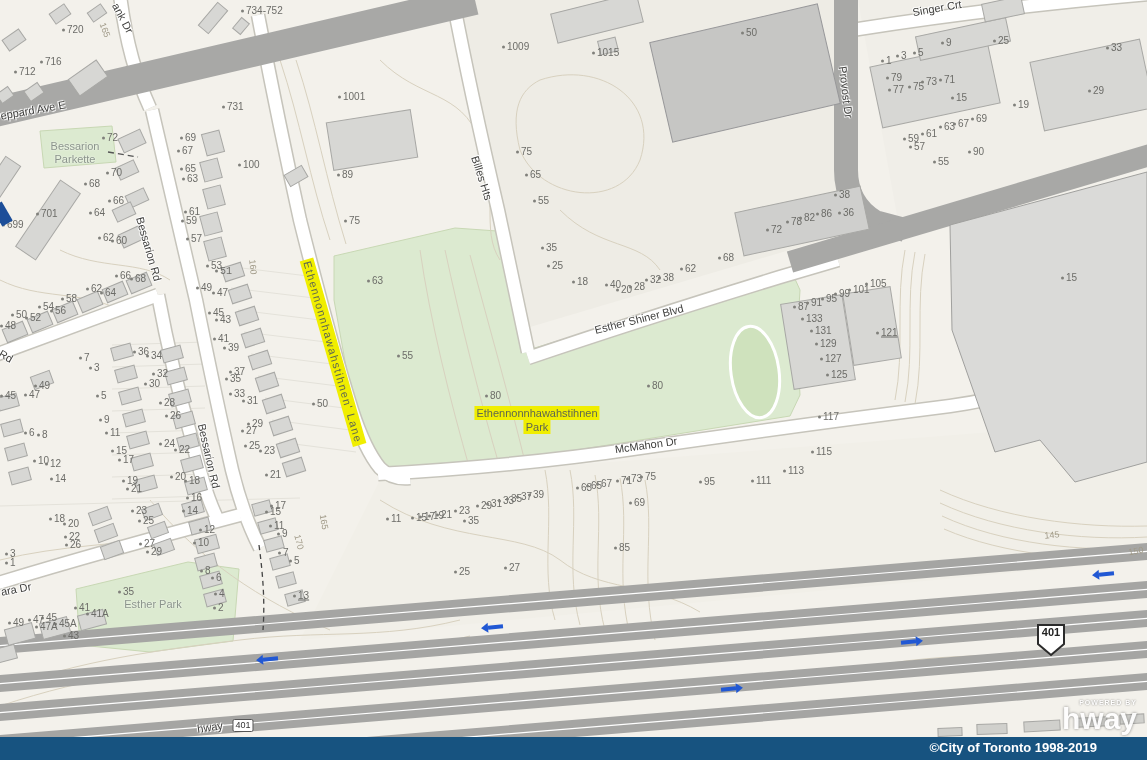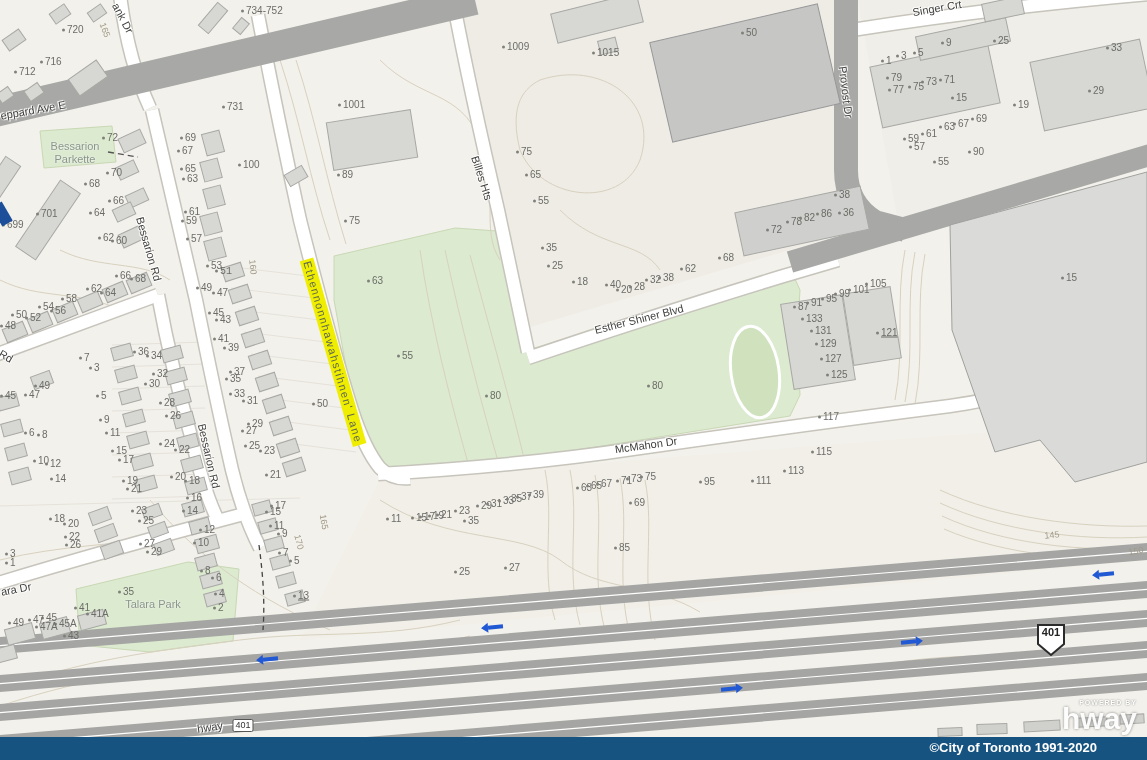--- a/index.html
+++ b/index.html
@@ -274,21 +274,21 @@
     <rect x="1120" y="714.5" width="24" height="9" transform="rotate(-3 1132 719)" fill="#d0d0cc"></rect>
     <rect x="938" y="728" width="24" height="8" transform="rotate(-2 950 732)" fill="#d0d0cc"></rect>
   </g>
 </svg>
 
 <div id="labels">
       <span class="addr" style="left: 241px; top: 10px;"><i class="d"></i>734-752</span>
       <span class="addr" style="left: 62px; top: 29px;"><i class="d"></i>720</span>
       <span class="addr" style="left: 40px; top: 61px;"><i class="d"></i>716</span>
       <span class="addr" style="left: 14px; top: 71px;"><i class="d"></i>712</span>
-      <span class="addr" style="left: 338px; top: 104px;"><i class="d"></i>1001</span>
+      <span class="addr" style="left: 338px; top: 96px;"><i class="d"></i>1001</span>
       <span class="addr" style="left: 502px; top: 46px;"><i class="d"></i>1009</span>
       <span class="addr" style="left: 592px; top: 52px;"><i class="d"></i>1015</span>
       <span class="addr" style="left: 741px; top: 32px;"><i class="d"></i>50</span>
       <span class="addr" style="left: 222px; top: 106px;"><i class="d"></i>731</span>
       <span class="addr" style="left: 238px; top: 164px;"><i class="d"></i>100</span>
       <span class="addr" style="left: 337px; top: 174px;"><i class="d"></i>89</span>
       <span class="addr" style="left: 344px; top: 220px;"><i class="d"></i>75</span>
       <span class="addr" style="left: 102px; top: 137px;"><i class="d"></i>72</span>
       <span class="addr" style="left: 106px; top: 172px;"><i class="d"></i>70</span>
       <span class="addr" style="left: 84px; top: 183px;"><i class="d"></i>68</span>
@@ -492,22 +492,23 @@
       <span class="street" style="left: 16px; top: 589px; transform: translate(-50%, -50%) rotate(-11deg);">ara Dr</span>
       <span class="street" style="left: 6px; top: 356px; transform: translate(-50%, -50%) rotate(30deg);">Rd</span>
       <span class="street" style="left: 210px; top: 727px; transform: translate(-50%, -50%) rotate(-8deg);">hway</span>
       <span class="contourlbl" style="left: 105px; top: 30px; transform: translate(-50%, -50%) rotate(70deg);">165</span>
       <span class="contourlbl" style="left: 253px; top: 267px; transform: translate(-50%, -50%) rotate(85deg);">160</span>
       <span class="contourlbl" style="left: 324px; top: 522px; transform: translate(-50%, -50%) rotate(80deg);">165</span>
       <span class="contourlbl" style="left: 299px; top: 542px; transform: translate(-50%, -50%) rotate(75deg);">170</span>
       <span class="contourlbl" style="left: 1052px; top: 535px; transform: translate(-50%, -50%) rotate(-6deg);">145</span>
       <span class="contourlbl" style="left: 1136px; top: 551px; transform: translate(-50%, -50%) rotate(-10deg);">150</span>
       <span class="parklbl" style="left: 75px; top: 153px;">Bessarion<br>Parkette</span>
-      <span class="parklbl" style="left: 153px; top: 604px;">Talara Park</span>
+      <span class="parklbl" style="left: 153px; top: 604px;">Esther Park</span>
       <span class="hl hl-lane" style="left: 333px; top: 352px; transform: translate(-50%, -50%) rotate(74deg);"><span class="bg">Ethennonnhawahstihnen' Lane</span></span>
+      <span class="hl" style="left: 537px; top: 420px; transform: translate(-50%, -50%) rotate(0deg);"><span class="bg">Ethennonnhawahstihnen</span><br><span class="bg">Park</span></span>
       <div class="arrow left" style="left: 263px; top: 657px;"></div>
       <div class="arrow left" style="left: 488px; top: 625px;"></div>
       <div class="arrow right" style="left: 721px; top: 687px;"></div>
       <div class="arrow right" style="left: 901px; top: 640px;"></div>
       <div class="arrow left" style="left: 1099px; top: 572px;"></div>
       <div class="shield" style="left: 1051px; top: 640px;">
         <div class="crown"><svg width="32" height="36" viewBox="0 0 32 36">
             <path d="M3,3 H29 V22 L16,33 L3,22 Z" fill="#fff" stroke="#2b2b2b" stroke-width="2"></path>
           </svg><span class="num">401</span></div>
       </div>
@@ -515,16 +516,16 @@
     </div>
 
 <div id="bluemark" style="left:-4px;top:203px"></div>
 
 <div id="watermark">
   <div class="pb">POWERED BY</div>
   <div class="brand">hway</div>
 </div>
 
 <div id="footer">
-  <span class="txt">©City of Toronto 1991-2020</span>
+  <span class="txt">©City of Toronto 1998-2019</span>
 </div>
 
 </div>
 
 </body></html>

